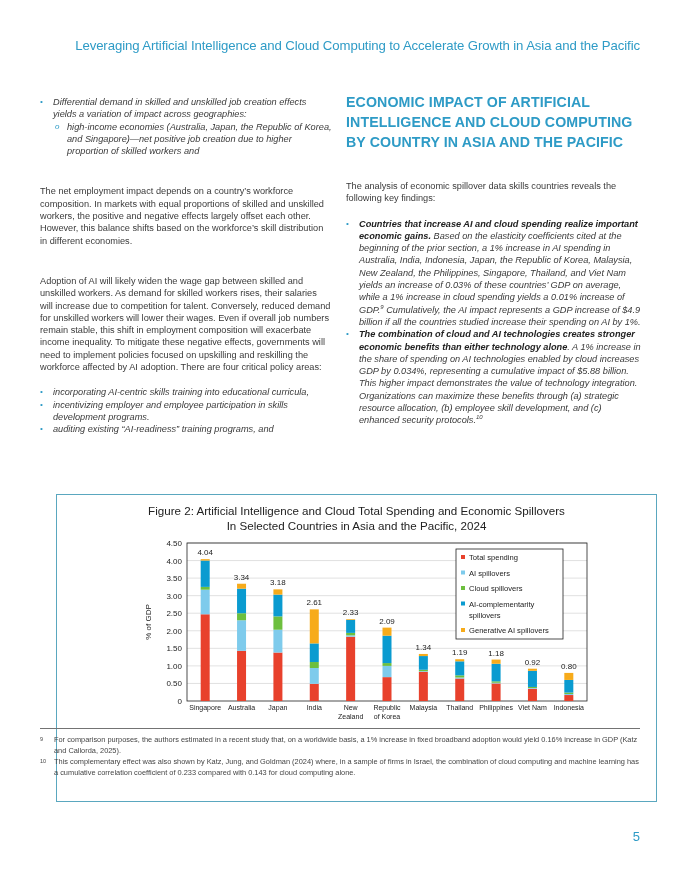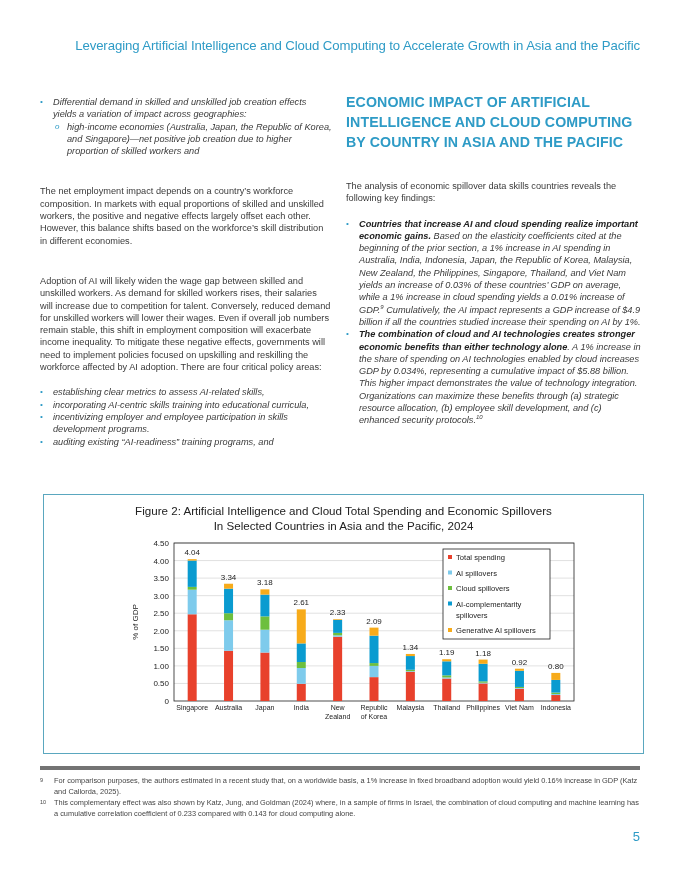--- a/index.html
+++ b/index.html
@@ -20,27 +20,27 @@
   ul.sub > li::before { content: "o"; position: absolute; left: 0; top: 0; color: #2e9bc6; font-size: 8px; }
   p.para { margin-top: 28px; }
   .gap { height: 13px; }
 
   h2.section-title { font-size: 14.2px; line-height: 20px; color: #2e9bc6; font-weight: bold; letter-spacing: 0.1px; margin-bottom: 16px; }
   .right-bullets { margin-top: 13px; }
   .right-bullets li { margin-bottom: 0; }
   strong { color: #222; }
   sup { font-size: 6px; vertical-align: super; line-height: 0; }
 
-  .figure { position: absolute; left: 43px; top: 494px; width: 601px; height: 260px; border: 1.5px solid #5aa7bf; }
+  .figure { position: absolute; left: 56px; top: 494px; width: 601px; height: 308px; border: 1.5px solid #5aa7bf; }
   .fig-title { position: absolute; top: 8px; left: 0; width: 100%; text-align: center; font-size: 11.6px; line-height: 15px; color: #222; }
   .fig-note { position: absolute; left: 8px; top: 231px; font-size: 7.4px; line-height: 10.5px; color: #444; }
 
   .chart { position: absolute; left: 0; top: 0; width: 100%; height: 100%; }
 
-  .footnotes { position: absolute; left: 40px; top: 766px; width: 600px; border-top: 4px solid #737373; padding-top: 6px; font-size: 7.4px; line-height: 10.5px; color: #444; }
+  .footnotes { position: absolute; left: 40px; top: 728px; width: 600px; border-top: 1px solid #737373; padding-top: 6px; font-size: 7.4px; line-height: 10.5px; color: #444; }
   .fn { position: relative; padding-left: 14px; margin-bottom: 1px; }
   .fn .num { position: absolute; left: 0; top: -1px; font-size: 5.5px; }
   .page-num { position: absolute; right: 40px; top: 829px; font-size: 13px; color: #2e9bc6; }
 </style>
 </head>
 <body>
 
 <div class="running-head">Leveraging Artificial Intelligence and Cloud Computing to Accelerate Growth in Asia and the Pacific</div>
 
 <div class="col-left">
@@ -49,21 +49,20 @@
       <span>Differential demand in skilled and unskilled job creation effects yields a variation of impact across geographies:</span>
       <ul class="sub">
         <li>high-income economies (Australia, Japan, the Republic of Korea, and Singapore)—net positive job creation due to higher proportion of skilled workers and</li>
       </ul>
     </li>
   </ul>
   <p class="para">The net employment impact depends on a country’s workforce composition. In markets with equal proportions of skilled and unskilled workers, the positive and negative effects largely offset each other. However, this balance shifts based on the workforce’s skill distribution in different economies.</p>
   <p class="para">Adoption of AI will likely widen the wage gap between skilled and unskilled workers. As demand for skilled workers rises, their salaries will increase due to competition for talent. Conversely, reduced demand for unskilled workers will lower their wages. Even if overall job numbers remain stable, this shift in employment composition will exacerbate income inequality. To mitigate these negative effects, governments will need to implement policies focused on upskilling and reskilling the workforce affected by AI adoption. There are four critical policy areas:</p>
   <div class="gap"></div>
   <ul class="bullets">
-    <li>establishing clear metrics to assess AI-related skills,</li>
     <li>incorporating AI-centric skills training into educational curricula,</li>
     <li>incentivizing employer and employee participation in skills development programs.</li>
     <li>auditing existing “AI-readiness” training programs, and</li>
   </ul>
 </div>
 
 <div class="col-right">
   <h2 class="section-title">ECONOMIC IMPACT OF ARTIFICIAL INTELLIGENCE AND CLOUD COMPUTING BY COUNTRY IN ASIA AND THE PACIFIC</h2>
   <p class="para">The analysis of economic spillover data skills countries reveals the following key findings:</p>
   <ul class="bullets right-bullets">

